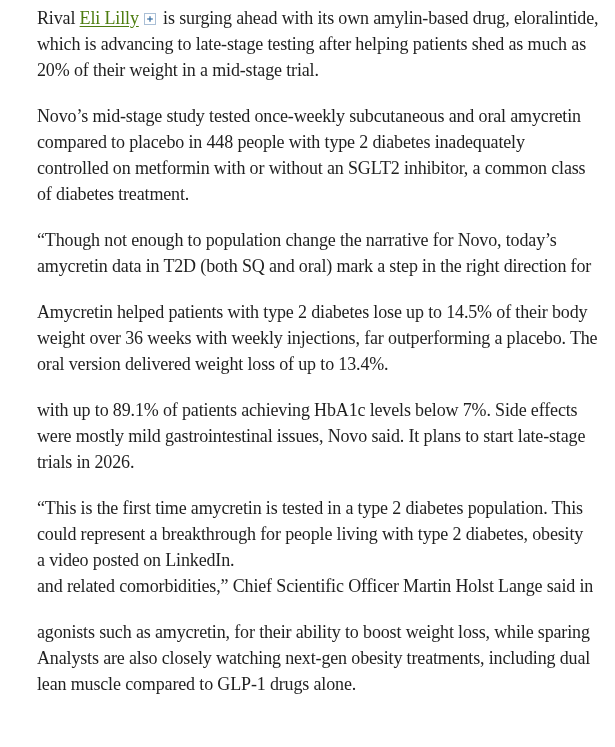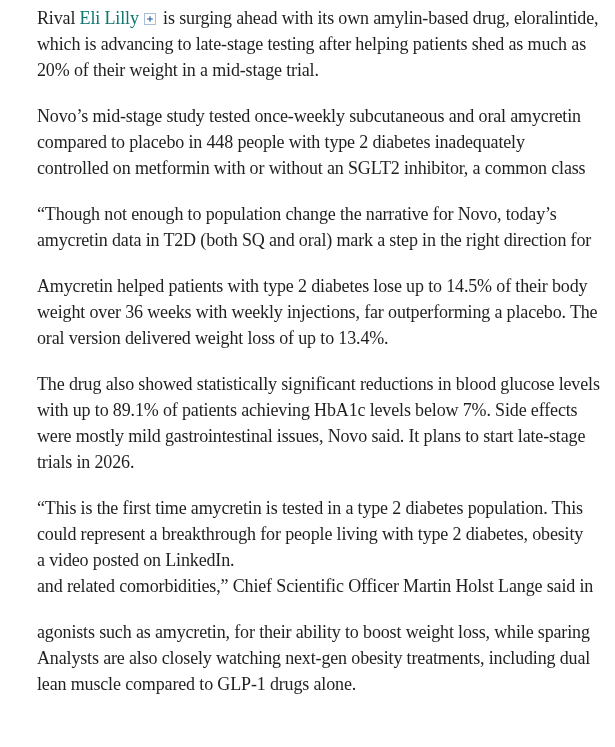--- a/index.html
+++ b/index.html
@@ -23,21 +23,22 @@
     overflow: hidden;
   }
   .paragraph {
     margin: 0 0 20px 0;
   }
   .line {
     line-height: 26px;
     white-space: nowrap;
   }
   .inline-link {
-    color: #0f766e;
+    color: #4d7c0f;
+    text-decoration: underline;
     text-underline-offset: 2px;
     cursor: pointer;
   }
   .newtab-icon {
     display: inline-block;
     width: 12px;
     height: 12px;
     margin: 0 3px 0 5px;
     vertical-align: -1px;
   }
@@ -56,35 +57,35 @@
         </svg><span> is surging ahead with its own amylin-based drug, eloralintide,</span>
     </div>
     <div class="line">which is advancing to late-stage testing after helping patients shed as much as</div>
     <div class="line">20% of their weight in a mid-stage trial.</div>
   </div>
 
   <div class="paragraph">
     <div class="line">Novo’s mid-stage study tested once-weekly subcutaneous and oral amycretin</div>
     <div class="line">compared to placebo in 448 people with type 2 diabetes inadequately</div>
     <div class="line">controlled on metformin with or without an SGLT2 inhibitor, a common class</div>
+    <div class="line">of diabetes treatment.</div>
   </div>
 
   <div class="paragraph">
     <div class="line">“Though not enough to population change the narrative for Novo, today’s</div>
     <div class="line">amycretin data in T2D (both SQ and oral) mark a step in the right direction for</div>
   </div>
 
   <div class="paragraph">
     <div class="line">Amycretin helped patients with type 2 diabetes lose up to 14.5% of their body</div>
     <div class="line">weight over 36 weeks with weekly injections, far outperforming a placebo. The</div>
     <div class="line">oral version delivered weight loss of up to 13.4%.</div>
   </div>
 
   <div class="paragraph">
-    <div class="line">The drug also showed statistically significant reductions in blood glucose levels</div>
     <div class="line">with up to 89.1% of patients achieving HbA1c levels below 7%. Side effects</div>
     <div class="line">were mostly mild gastrointestinal issues, Novo said. It plans to start late-stage</div>
     <div class="line">trials in 2026.</div>
   </div>
 
   <div class="paragraph">
     <div class="line">“This is the first time amycretin is tested in a type 2 diabetes population. This</div>
     <div class="line">could represent a breakthrough for people living with type 2 diabetes, obesity</div>
     <div class="line">a video posted on LinkedIn.</div>
     <div class="line">and related comorbidities,” Chief Scientific Officer Martin Holst Lange said in</div>

